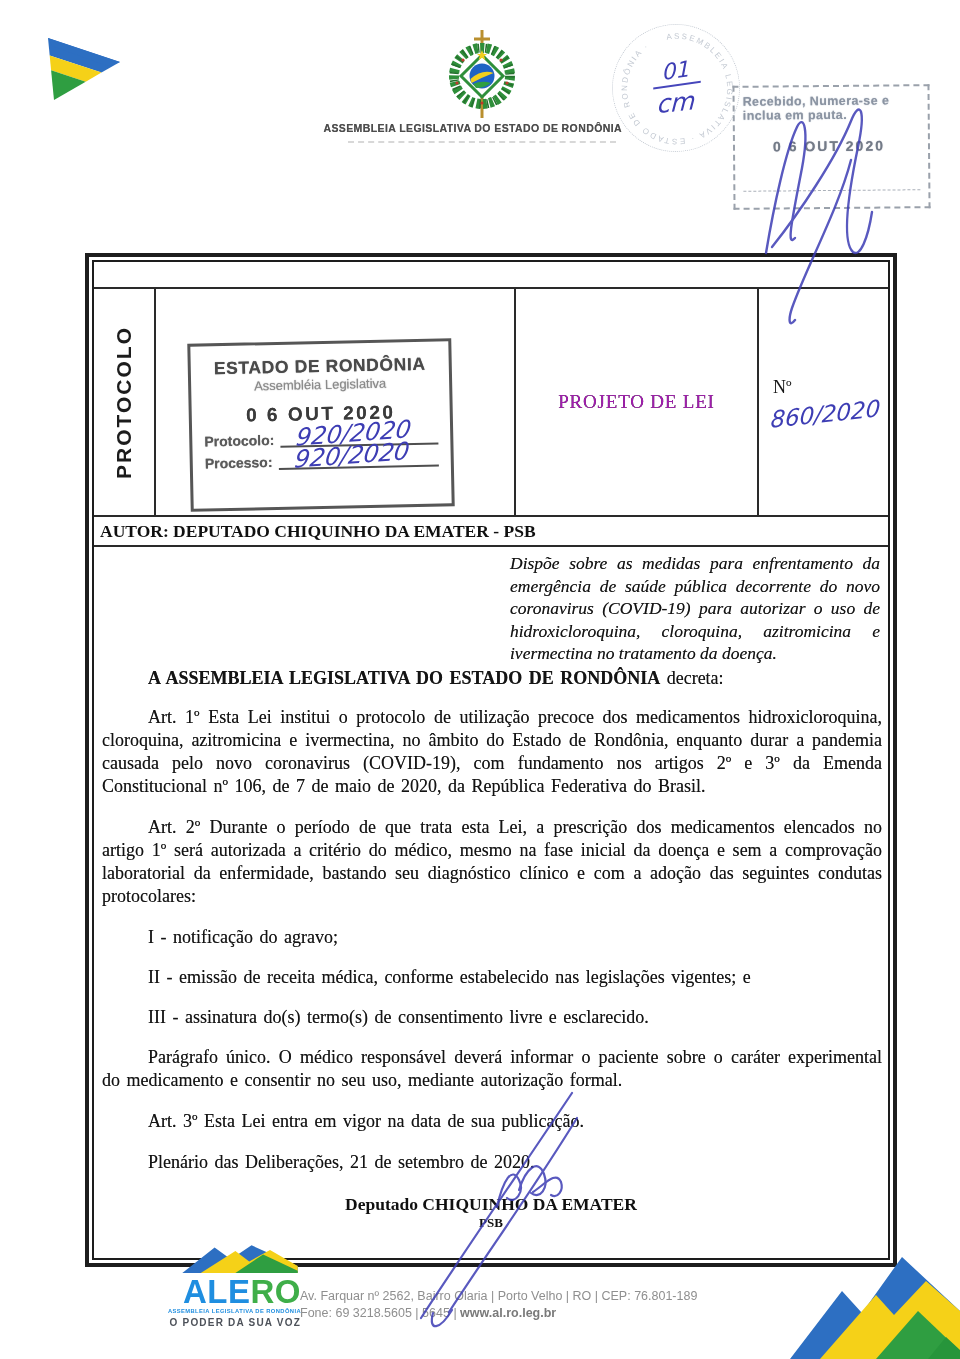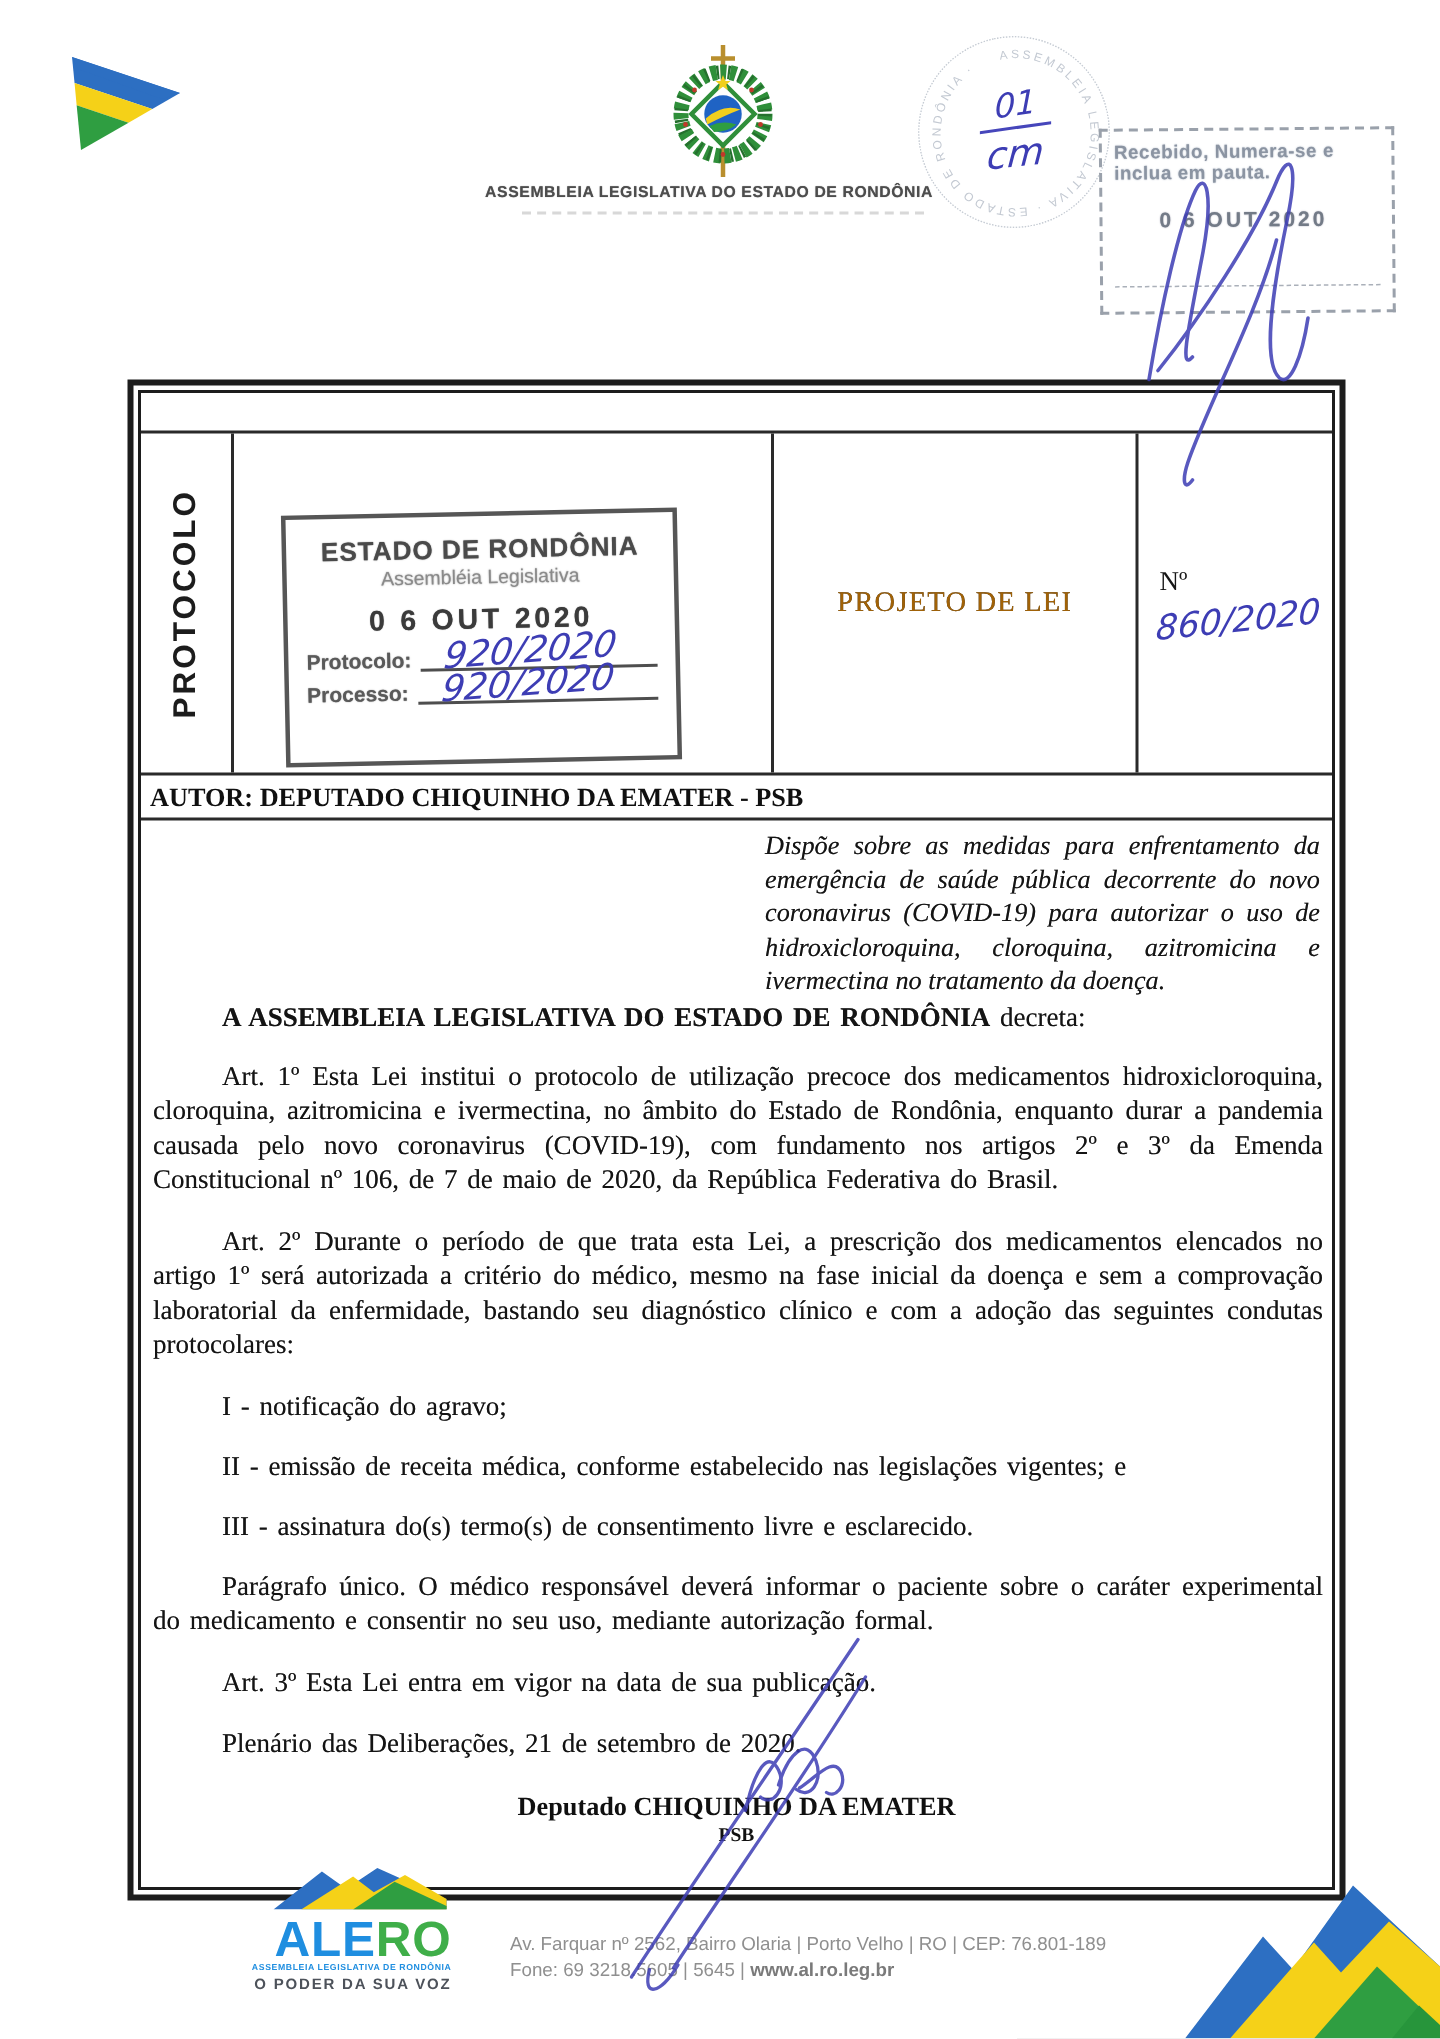--- a/index.html
+++ b/index.html
@@ -46,21 +46,21 @@
   .ptable { position:absolute; left:0; top:25px; width:100%; border-top:2px solid #2a2a2a; }
   .prow1 { display:flex; height:228px; border-bottom:2px solid #2a2a2a; }
   .pcol { border-right:2px solid #2a2a2a; position:relative; }
   .pcol.c1 { width:62px; display:flex; align-items:center; justify-content:center; }
   .pcol.c2 { width:360px; }
   .pcol.c3 { width:243px; display:flex; align-items:center; justify-content:center; }
   .pcol.c4 { border-right:none; flex:1; }
   .vert-label { writing-mode:vertical-rl; transform:rotate(180deg);
     font-family:"Liberation Sans", sans-serif; font-weight:bold; font-size:21px;
     letter-spacing:2px; color:#1c1c1c; }
-  .doc-type { font-size:19px; letter-spacing:.8px; color:#a16207; text-shadow:0 0 .4px #333; }
+  .doc-type { font-size:19px; letter-spacing:.8px; color:#a21caf; text-shadow:0 0 .4px #333; }
   .num-label { position:absolute; top:88px; left:14px; font-size:18px; }
   .hw-num { position:absolute; top:112px; left:2px; width:100%; text-align:center;
     font-family:"DejaVu Sans", sans-serif; font-style:italic; font-size:23px; color:#3d3db4;
     transform:rotate(-6deg) skewX(-10deg); }
   
   .gray-stamp { position:absolute; left:33px; top:52px; width:264px; height:168px;
     border:3px solid #565656; transform:rotate(-1.2deg); text-align:center;
     font-family:"Liberation Sans", sans-serif; }
   .gs-title { margin-top:12px; font-size:17.5px; font-weight:bold; color:#4a4a4a;
     letter-spacing:.6px; text-shadow:0 0 .8px #666; }
@@ -95,21 +95,21 @@
   .sig-name { font-size:17.5px; }
   .sig-party { font-size:13px; }
   
   .alero { position:absolute; left:116px; top:1243px; width:185px; z-index:5;
     font-family:"Liberation Sans", sans-serif; text-align:right; }
   .alero-word { font-size:33px; font-weight:bold; letter-spacing:.5px; line-height:30px; }
   .alero-word .ale { color:#1f8ee0; } .alero-word .ro { color:#3fae49; }
   .alero-sub { font-size:5.8px; font-weight:bold; color:#1f8ee0; letter-spacing:.4px; margin-top:1px; }
   .alero-tag { font-size:10px; font-weight:bold; color:#4d525a; letter-spacing:1.2px; margin-top:3px; }
   .addr { position:absolute; left:300px; top:1288px; z-index:5;
-    font-family:"Liberation Sans", sans-serif; font-size:12.5px; line-height:17px; color:#8f8f8f;margin-left:40px; }
+    font-family:"Liberation Sans", sans-serif; font-size:12.5px; line-height:17px; color:#8f8f8f; }
   .addr b { color:#7a7a7a; }
   .corner-tl { position:absolute; left:8px; top:4px; z-index:1; }
   .corner-br { position:absolute; left:790px; top:1249px; z-index:5; }
   .coat { position:absolute; left:443px; top:28px; }
   .ink-overlay { position:absolute; left:0; top:0; width:960px; height:1359px;
     z-index:10; pointer-events:none; }
 </style>
 </head>
 <body>
 

